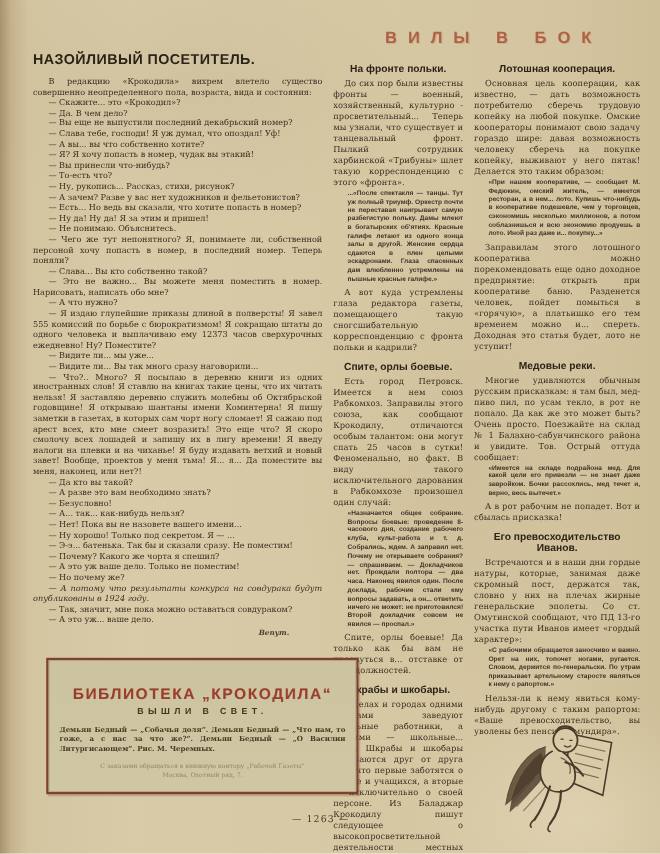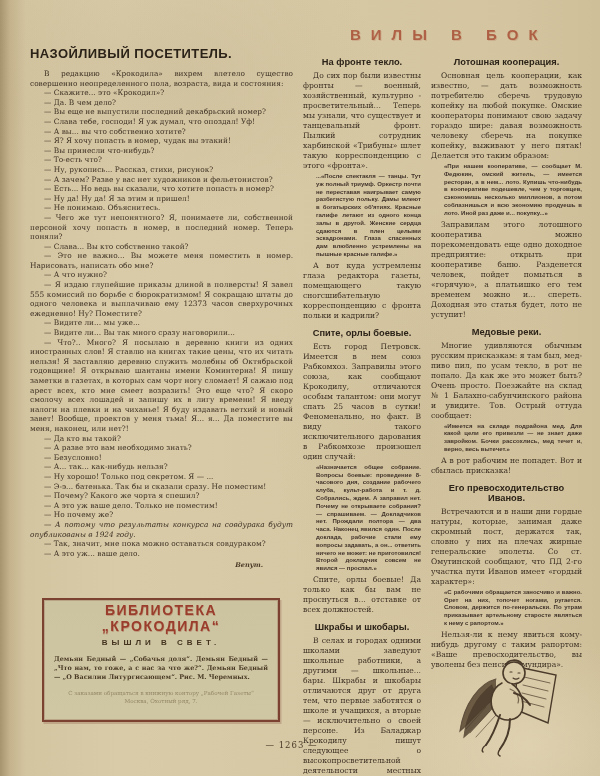--- a/index.html
+++ b/index.html
@@ -45,25 +45,25 @@
     margin:7px 0 4px;
   }
   .section p.body  { font-size:7.6px; line-height:10px; text-align:justify; text-indent:10px; }
   .section p.quote {
     font-family:"Liberation Sans", sans-serif; font-weight:bold;
     font-size:6px; line-height:7.8px; text-align:justify;
     margin:2px 0 2px 13px; color:#41342a;
   }
   
   .libbox {
-    position:absolute; left:42px; top:598px; width:238px; height:124px;
+    position:absolute; left:42px; top:598px; width:284px; height:124px;
     border:2.5px solid #7c4231;
     background:linear-gradient(180deg,#ccc4a0,#cfc7a3);
     box-shadow:inset 0 0 0 1px rgba(124,66,49,.25), 1.5px 2px 0 rgba(124,66,49,.25);
-    padding:2px 10px 4px;
+    padding:22px 10px 4px;
     text-align:center;
   }
   .libbox .lb-title {
     font-family:"Liberation Sans", sans-serif; font-weight:bold;
     font-size:14px; letter-spacing:1.5px; color:#9a3d2c;
     text-shadow:.5px .5px 0 rgba(154,61,44,.3);
   }
   .libbox .lb-sub {
     font-family:Liberation Sans, sans-serif; font-weight:bold;
     font-size:8px; letter-spacing:4px; color:#43331f; margin-top:4px;
@@ -109,37 +109,38 @@
       <p>— Это не важно... Вы можете меня поместить в номер. Нарисовать, написать обо мне?</p>
       <p>— А что нужно?</p>
       <p>— Я издаю глупейшие приказы длиной в полверсты! Я завел 555 комиссий по борьбе с бюрократизмом! Я сокращаю штаты до одного человека и выплачиваю ему 12373 часов сверхурочных ежедневно! Ну? Поместите?</p>
       <p>— Видите ли... мы уже...</p>
       <p>— Видите ли... Вы так много сразу наговорили...</p>
       <p>— Что?.. Много? Я посылаю в деревню книги из одних иностранных слов! Я ставлю на книгах такие цены, что их читать нельзя! Я заставляю деревню служить молебны об Октябрьской годовщине! Я открываю шантаны имени Коминтерна! Я пишу заметки в газетах, в которых сам чорт ногу сломает! Я сажаю под арест всех, кто мне смеет возразить! Это еще что? Я скоро смолочу всех лошадей и запишу их в лигу времени! Я введу налоги на плевки и на чиханье! Я буду издавать ветхий и новый завет! Вообще, проектов у меня тьма! Я... я... Да поместите вы меня, наконец, или нет?!</p>
       <p>— Да кто вы такой?</p>
       <p>— А разве это вам необходимо знать?</p>
       <p>— Безусловно!</p>
       <p>— А... так... как-нибудь нельзя?</p>
+      <p>— Нет! Пока вы не назовете вашего имени...</p>
       <p>— Ну хорошо! Только под секретом. Я — ...</p>
       <p>— Э-э... батенька. Так бы и сказали сразу. Не поместим!</p>
       <p>— Почему? Какого же чорта я спешил?</p>
       <p>— А это уж ваше дело. Только не поместим!</p>
       <p>— Но почему же?</p>
     </div>
   <p class="italic">— А потому что результаты конкурса на совдурака будут опубликованы в 1924 году.</p>
   <div>
       <p>— Так, значит, мне пока можно оставаться совдураком?</p>
       <p>— А это уж... ваше дело.</p>
     </div>
   <span class="signature">Вепут.</span>
 </div>
 
 <div class="col-mid">
   <div class="section">
-    <h3>На фронте текло.</h3>
+    <h3>На фронте польки.</h3>
     <p class="body">До сих пор были известны фронты — военный, хозяйственный, культурно - просветительный... Теперь мы узнали, что существует и танцевальный фронт. Пылкий сотрудник харбинской «Трибуны» шлет такую корреспонденцию с этого «фронта».</p>
     <p class="quote">...«После спектакля — танцы. Тут уж полный триумф. Оркестр почти не переставая наигрывает самую разбегистую польку. Дамы млеют в богатырских об'ятиях. Красные галифе летают из одного конца залы в другой. Женские сердца сдаются в плен целыми эскадронами. Глаза спасенных дам влюбленно устремлены на пышные красные галифе.»</p>
     <p class="body">А вот куда устремлены глаза редактора газеты, помещающего такую сногсшибательную корреспонденцию с фронта польки и кадрили?</p>
   </div>
   <div class="section">
     <h3>Спите, орлы боевые.</h3>
     <p class="body">Есть город Петровск. Имеется в нем союз Рабкомхоз. Заправилы этого союза, как сообщают Крокодилу, отличаются особым талантом: они могут спать 25 часов в сутки! Феноменально, но факт. В виду такого исключительного дарования в Рабкомхозе произошел один случай:</p>
     <p class="quote">«Назначается общее собрание. Вопросы боевые: проведение 8-часового дня, создание рабочего клуба, культ-работа и т. д. Собрались, ждем. А заправил нет. Почему не открываете собрания? — спрашиваем. — Докладчиков нет. Прождали полтора — два часа. Наконец явился один. После доклада, рабочие стали ему вопросы задавать, а он... ответить ничего не может: не приготовился! Второй докладчик совсем не явился — проспал.»</p>
     <p class="body">Спите, орлы боевые! Да только как бы вам не проснуться в... отставке от всех должностей.</p>
   </div>
@@ -158,21 +159,21 @@
     <p class="body">Заправилам этого лотошного кооператива можно порекомендовать еще одно доходное предприятие: открыть при кооперативе баню. Разденется человек, пойдет помыться в «горячую», а платьишко его тем временем можно и... спереть. Доходная это статья будет, лото не уступит!</p>
   </div>
   <div class="section">
     <h3>Медовые реки.</h3>
     <p class="body">Многие удивляются обычным русским присказкам: я там был, мед-пиво пил, по усам текло, в рот не попало. Да как же это может быть? Очень просто. Поезжайте на склад № 1 Балахно-сабунчинского района и увидите. Тов. Острый оттуда сообщает:</p>
     <p class="quote">«Имеется на складе подрайона мед. Для какой цели его привезли — не знает даже завройком. Бочки рассохлись, мед течет и, верно, весь вытечет.»</p>
     <p class="body">А в рот рабочим не попадет. Вот и сбылась присказка!</p>
   </div>
   <div class="section">
     <h3>Его превосходительство Иванов.</h3>
-    <p class="body">Встречаются и в наши дни гордые натуры, которые, занимая даже скромный пост, держатся так, словно у них на плечах жирные генеральские эполеты. Со ст. Омутинской сообщают, что ПД 2-го участка пути Иванов имеет «гордый характер»:</p>
+    <p class="body">Встречаются и в наши дни гордые натуры, которые, занимая даже скромный пост, держатся так, словно у них на плечах жирные генеральские эполеты. Со ст. Омутинской сообщают, что ПД 13-го участка пути Иванов имеет «гордый характер»:</p>
     <p class="quote">«С рабочими обращается заносчиво и важно. Орет на них, топочет ногами, ругается. Словом, держится по-генеральски. По утрам приказывает артельному старосте являться к нему с рапортом.»</p>
     <p class="body">Нельзя-ли к нему явиться кому-нибудь другому с таким рапортом: «Ваше превосходительство, вы уволены без пенсии и мундира».</p>
   </div>
 </div>
 
 <svg class="cherub" viewBox="0 0 120 122" aria-hidden="true">
   <g fill="none" stroke="#4a3a2a" stroke-width="1.6" stroke-linecap="round">
 
     <path d="M66,22 L104,30 L96,78 L62,64 Z" fill="#d9cba8" stroke-width="1.4"></path>
     <path d="M72,32 L98,38 M71,40 L96,46 M70,48 L94,54 M69,56 L92,62" stroke-width="1" opacity=".7"></path>

